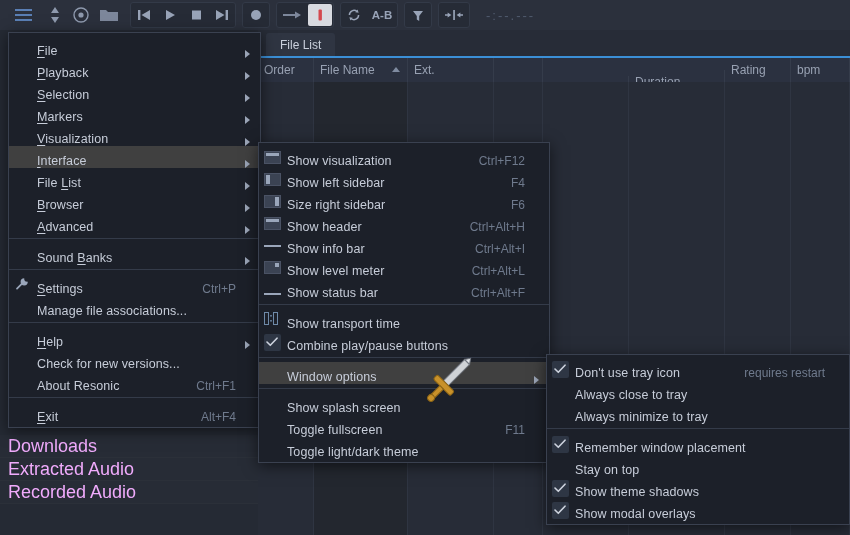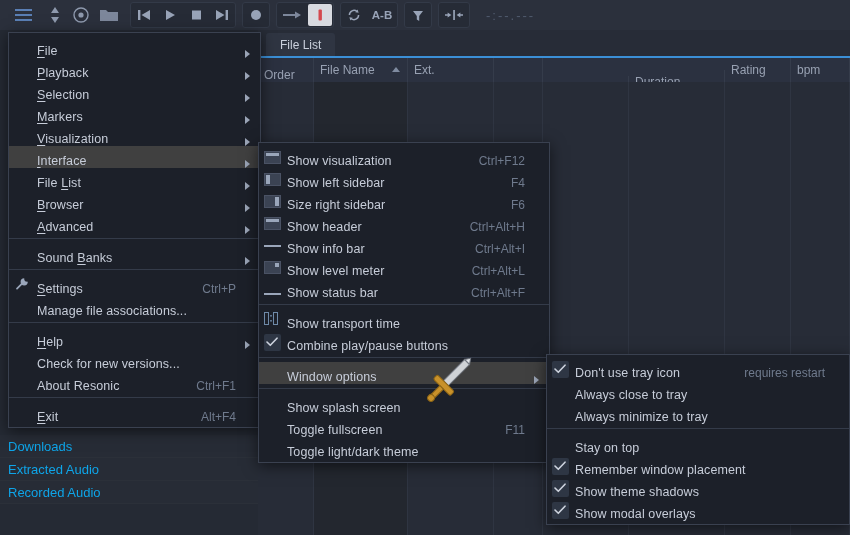--- a/index.html
+++ b/index.html
@@ -88,21 +88,21 @@
   .gridcol.sorted{background:#23272f;}
 
   
   .leftpane{
     position:absolute;left:0;top:30px;width:258px;height:505px;
     background:#252a34;border-right:1px solid #1d212b;
   }
   .sidebar-list{position:absolute;left:0;top:405px;width:258px;}
   .sb-item{
     height:22px;display:flex;align-items:center;padding-left:8px;
-    color:#0ea5e9;font-size:13px;border-bottom:1px solid #2b3039;
+    color:#f0abfc;font-size:18px;border-bottom:1px solid #2b3039;
     background:#272c36;
   }
 
   
   .menu{
     position:absolute;background:#1c2029;
     border:1px solid #3a4150;
     box-shadow:0 3px 14px rgba(0,0,0,.55);
     padding:3px 0;box-sizing:border-box;
   }
@@ -287,21 +287,21 @@
 
   <div class="filelist-panel">
     <div class="tabbar">
       <div class="tab">
         <span>File List</span>
       </div>
     </div>
     <div class="tab-underline"></div>
 
     <div class="colheader" id="colheader">
-        <div class="col" style="width: 56px; align-items: flex-end;">
+        <div class="col" style="width: 56px;">
           <span>Order</span>
         </div>
         <div class="col" style="width: 94px;">
           <span>File Name</span>
           <span class="sortarrow"></span>
         </div>
         <div class="col" style="width: 86px;">
           <span>Ext.</span>
         </div>
         <div class="col" style="width: 49px;">
@@ -594,34 +594,34 @@
       <div class="mi">
         <div class="ic">
           <span class="chk off"></span>
         </div>
         <div class="lbl">Always minimize to tray</div>
         <div class="arrow"></div>
       </div>
       <div class="sep"></div>
       <div class="mi">
         <div class="ic">
-          <span class="chk off"></span>
-        </div>
-        <div class="lbl">Stay on top</div>
-        <div class="arrow"></div>
-      </div>
-      <div class="mi">
-        <div class="ic">
           <span class="chk">
             <svg width="12" height="10" viewBox="0 0 12 10">
               <path d="M1 5 L4.3 8.3 L11 1.2" fill="none" stroke="#cdd3de" stroke-width="1.6" stroke-linecap="round" stroke-linejoin="round"></path>
             </svg>
           </span>
         </div>
         <div class="lbl">Remember window placement</div>
+        <div class="arrow"></div>
+      </div>
+      <div class="mi">
+        <div class="ic">
+          <span class="chk off"></span>
+        </div>
+        <div class="lbl">Stay on top</div>
         <div class="arrow"></div>
       </div>
       <div class="mi">
         <div class="ic">
           <span class="chk">
             <svg width="12" height="10" viewBox="0 0 12 10">
               <path d="M1 5 L4.3 8.3 L11 1.2" fill="none" stroke="#cdd3de" stroke-width="1.6" stroke-linecap="round" stroke-linejoin="round"></path>
             </svg>
           </span>
         </div>

